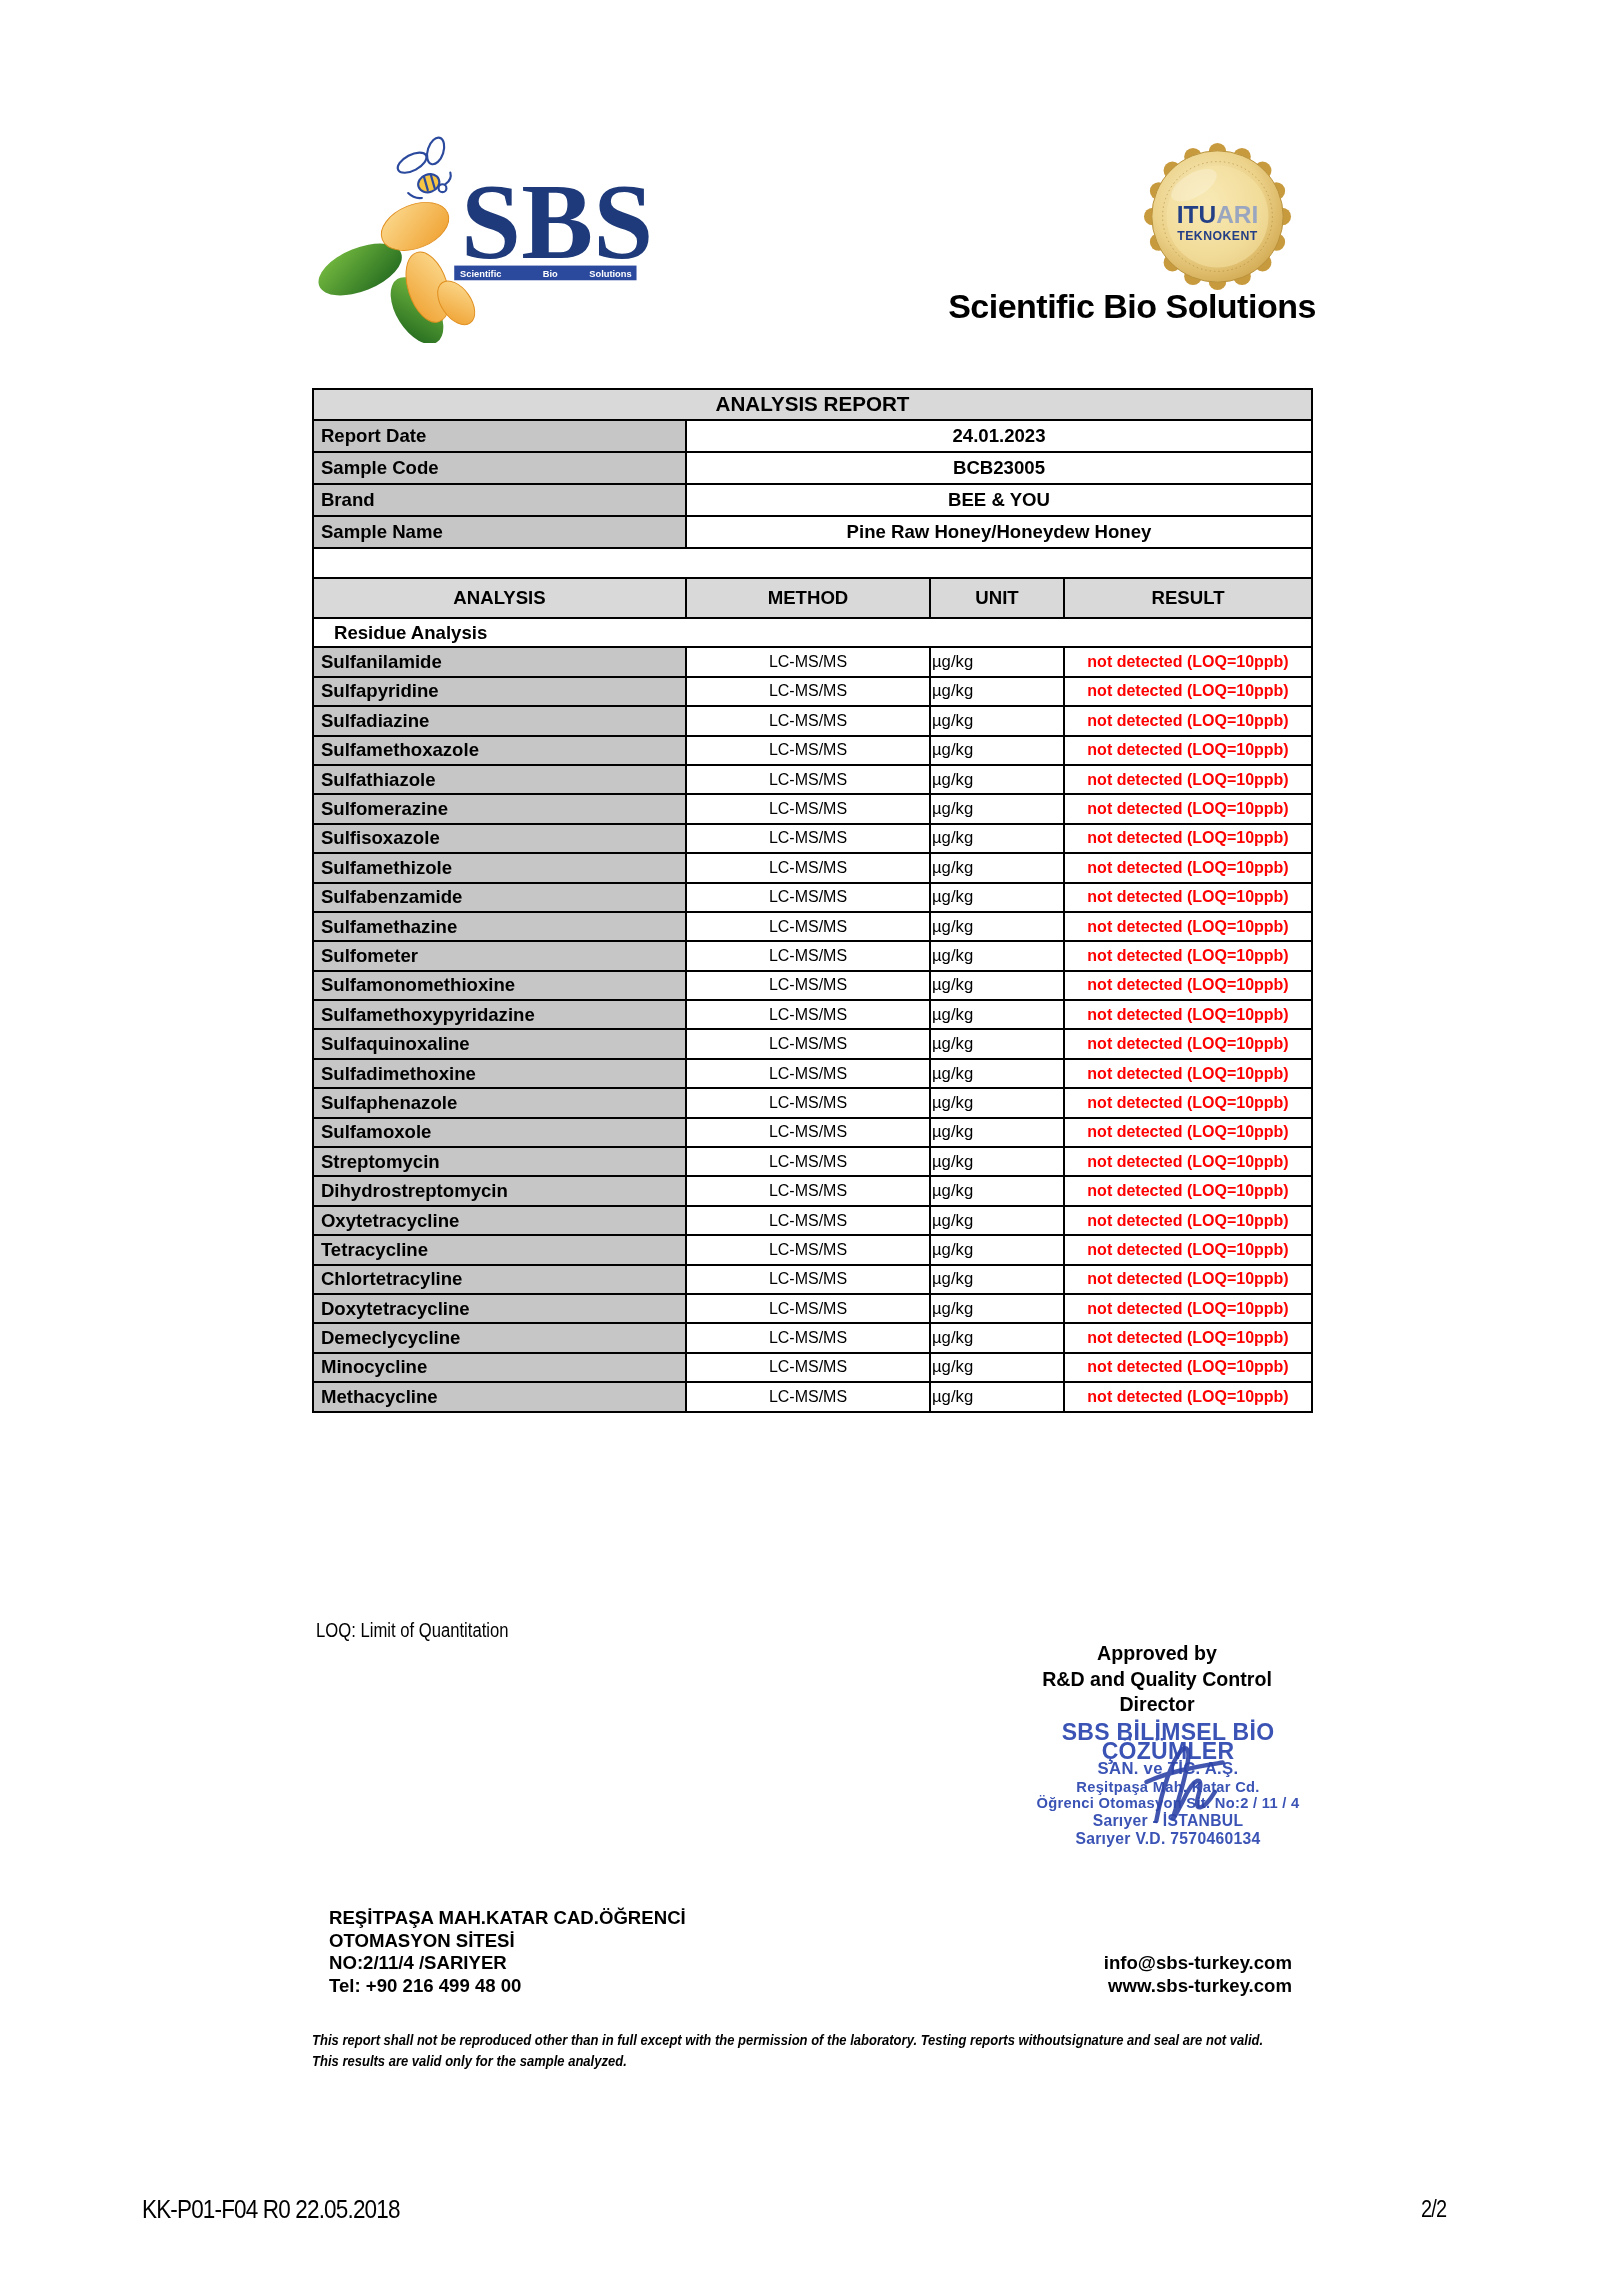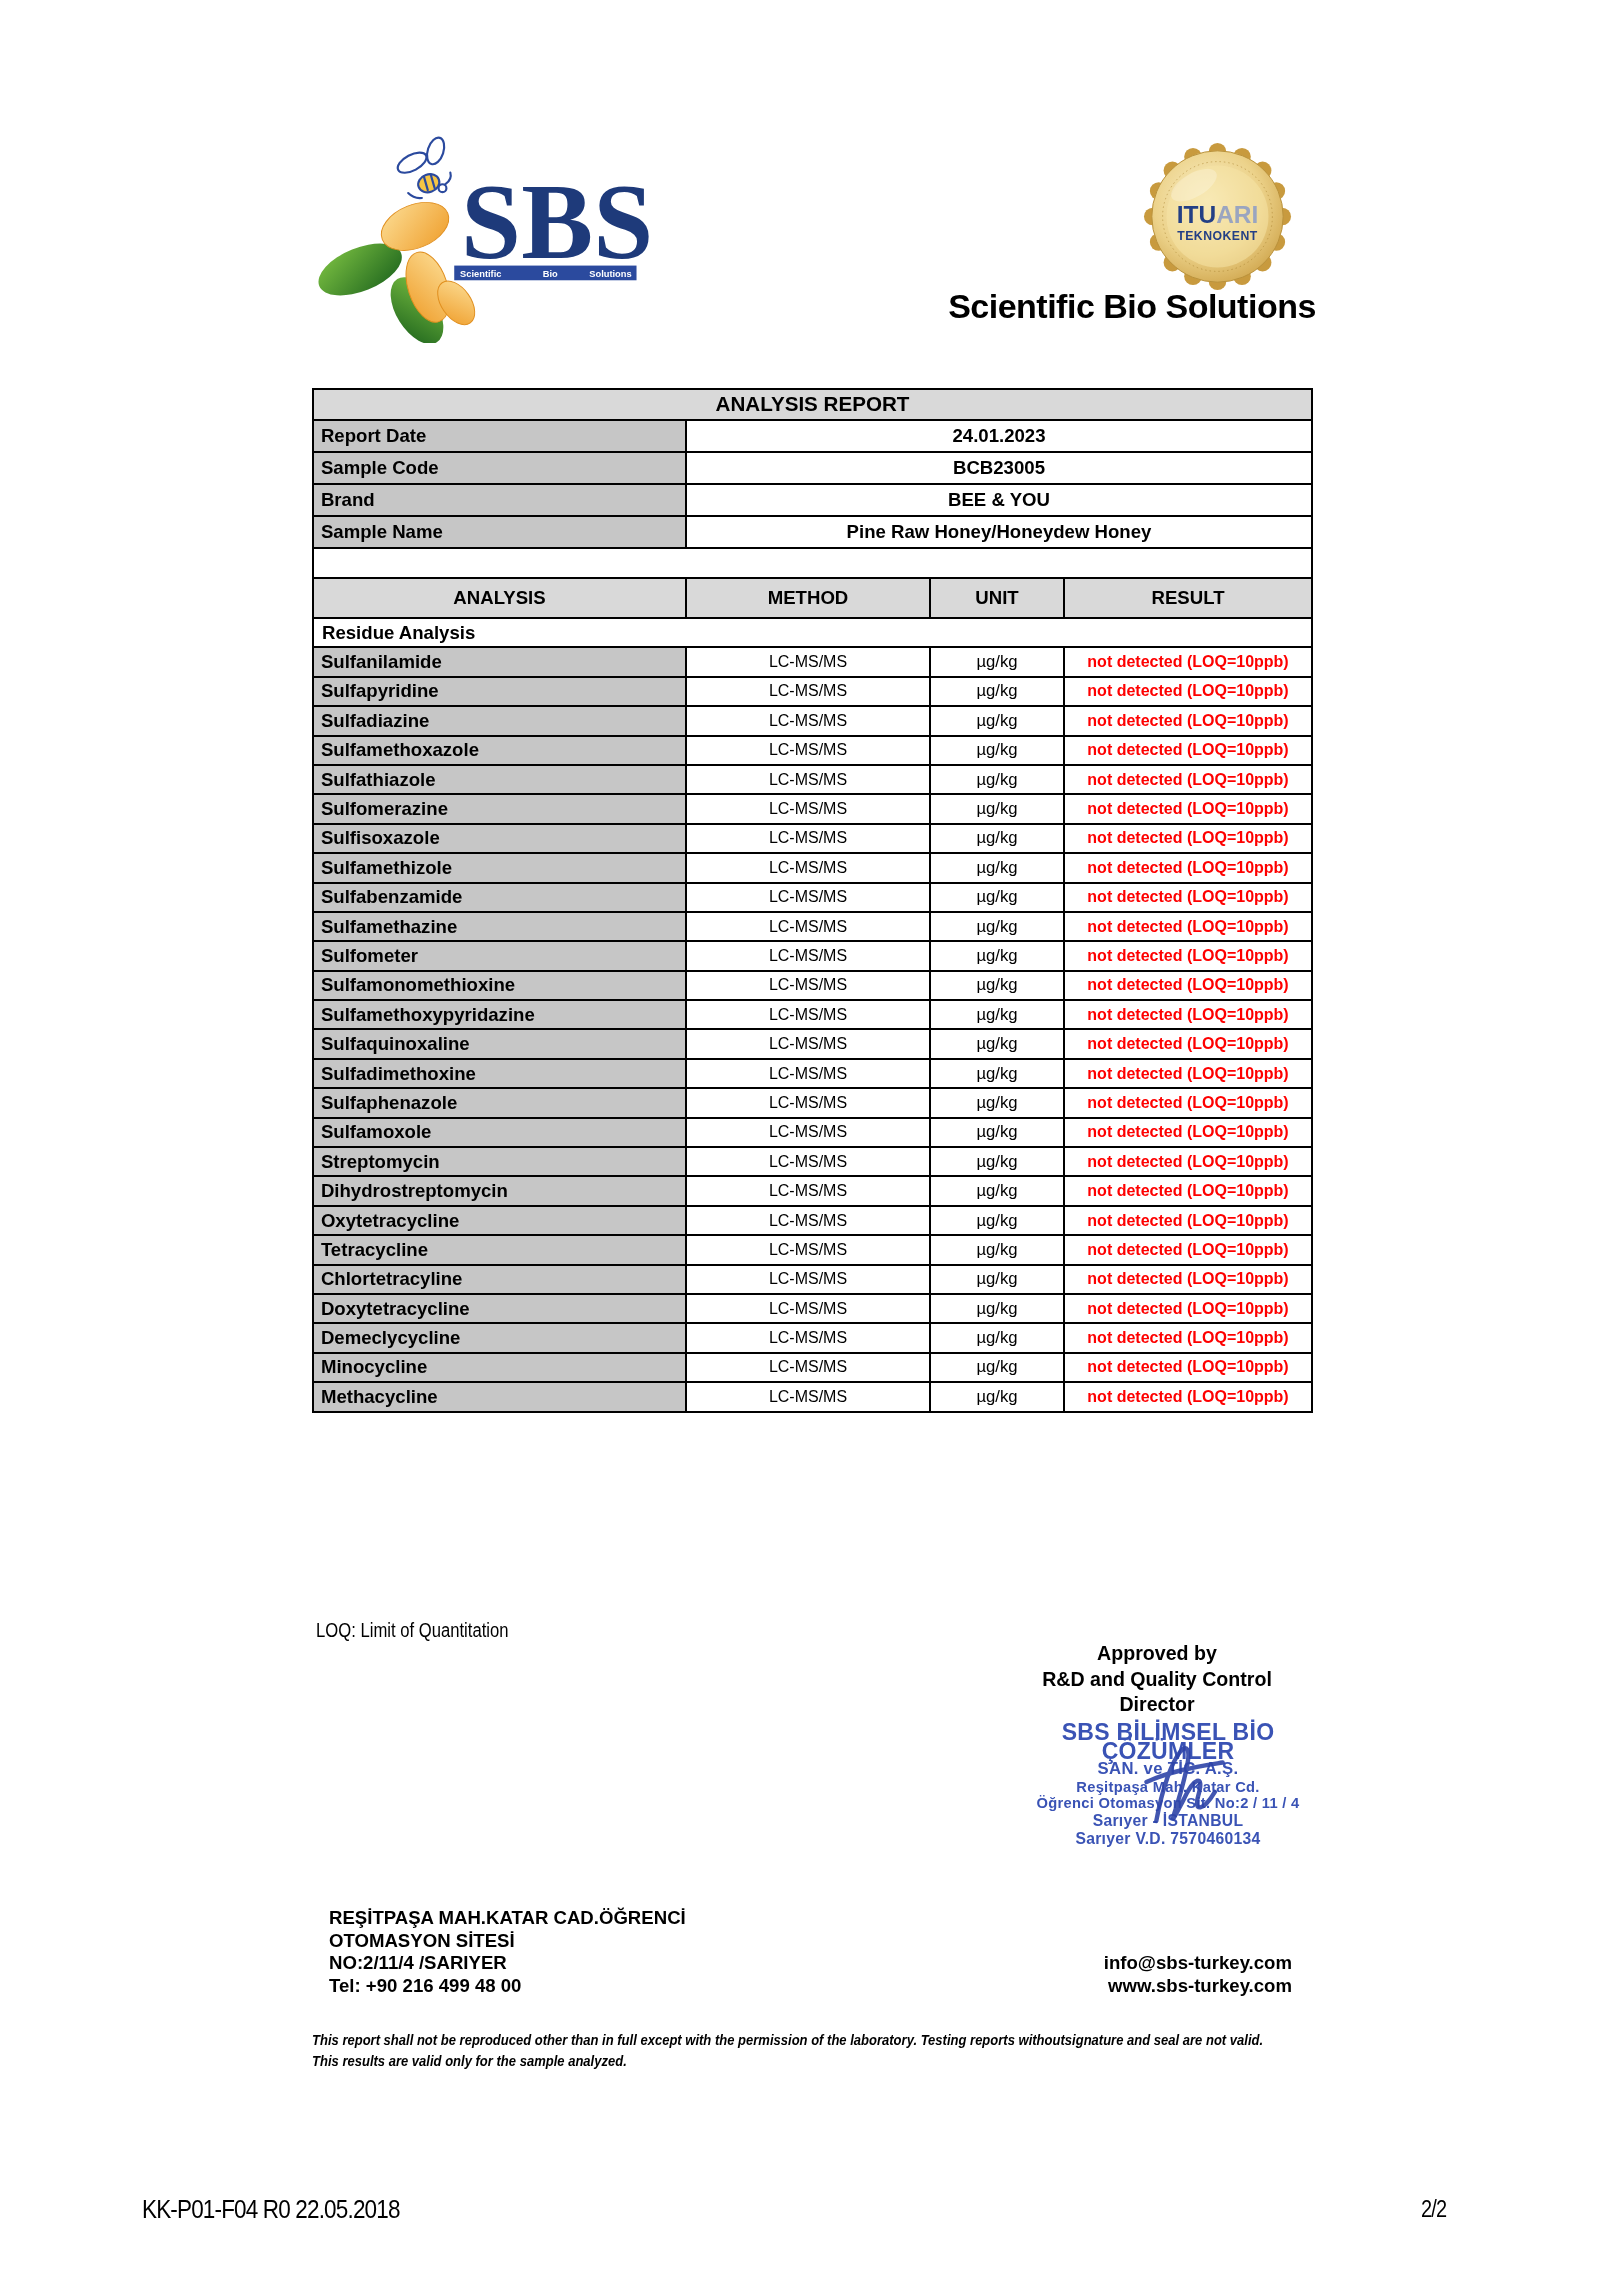--- a/index.html
+++ b/index.html
@@ -18,24 +18,24 @@
   
   .tables { position:absolute; left:312px; top:388px; width:1000px; }
   table { border-collapse:collapse; width:100%; table-layout:fixed; }
   td,th { border:2.9px solid #000; overflow:hidden; white-space:nowrap; vertical-align:middle; }
   .info-title td { background:#d9d9d9; text-align:center; font-weight:bold; font-size:20.6px; height:26.5px; }
   td.lbl { background:#c6c6c6; font-weight:bold; font-size:18.6px; padding:0 6.9px; height:30px; }
   td.val { text-align:center; font-weight:bold; font-size:18.6px; }
   tr.spacer td { height:27.4px; background:#fff; }
   .analysis-table { margin-top:-2.9px; }
   .analysis-table th { background:#d9d9d9; font-weight:bold; font-size:18.6px; height:36px; text-align:center; }
-  td.section { font-weight:bold; font-size:18.6px; padding:0 8px; height:27.4px; background:#fff; }
+  td.section { font-weight:bold; font-size:18.6px; padding:0 20px; height:27.4px; background:#fff; }
   td.name { background:#c6c6c6; font-weight:bold; font-size:18.6px; padding:0 6.9px; height:27.4px; }
   td.method { text-align:center; font-size:16px; }
-  td.unit { text-align:center; font-size:16.7px; }
+  td.unit { font-size:16.7px; }
   td.result { text-align:center; font-size:16px; font-weight:bold; color:#fe0000;border-radius:7px; }
   
   .loq-note { position:absolute; left:316px; top:1619px; font-size:19.6px;text-align:right; }
   .cond { display:inline-block; transform:scaleX(.85); transform-origin:0 50%; white-space:nowrap; }
   .approval { position:absolute; left:1000px; top:1641px; width:314px; text-align:center;
               font-weight:bold; font-size:19.6px; line-height:25.5px; }
   .stamp { position:absolute; left:1021px; top:1723px; width:294px; text-align:center;
            color:#3a53b5; font-weight:bold; filter:blur(0.3px); letter-spacing:0.3px; }
   .stamp div { line-height:18.6px; }
   .stamp .s0 { font-size:23px; }

